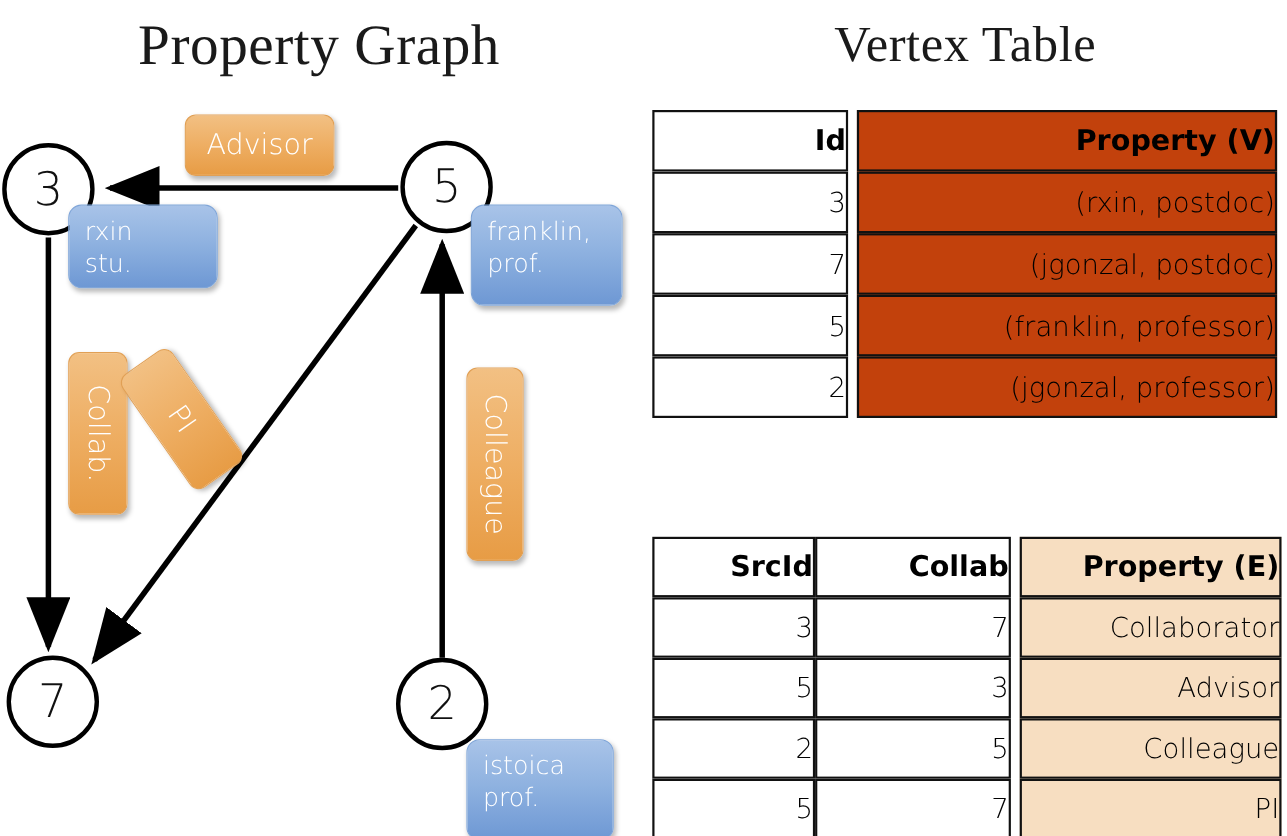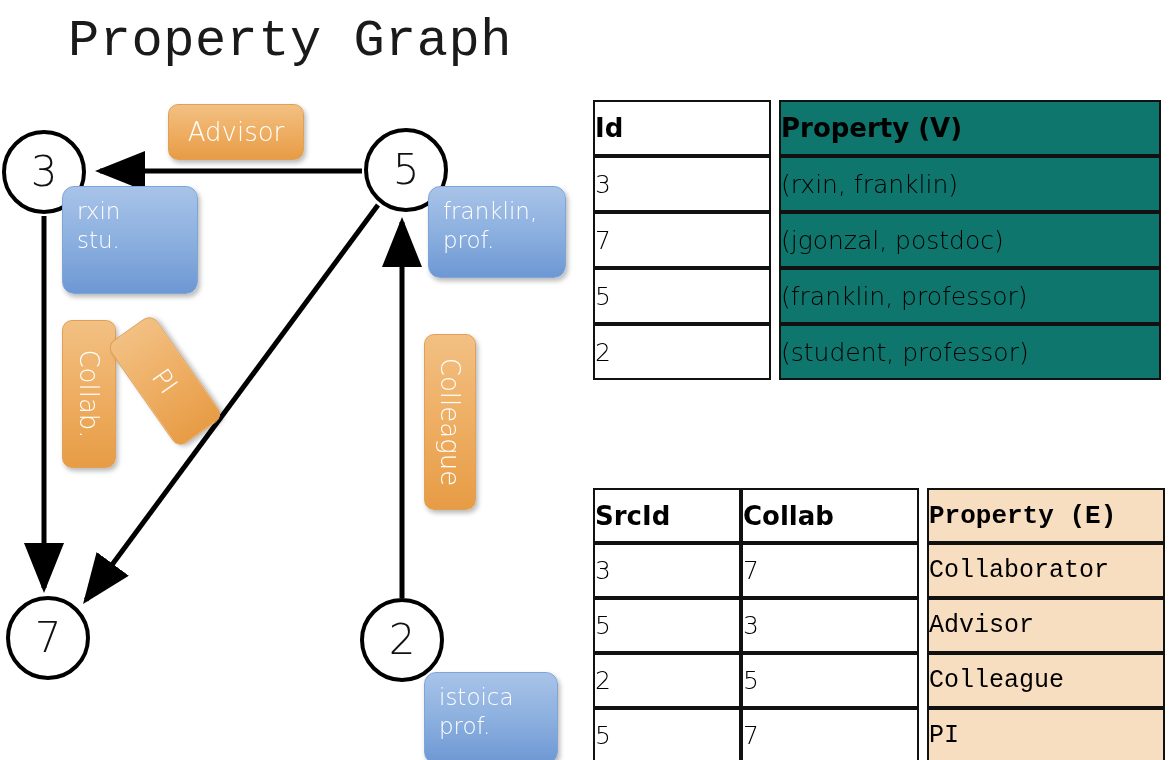--- a/index.html
+++ b/index.html
@@ -17,21 +17,21 @@
   }
   .stage {
     position: relative;
     width: 1170px;
     height: 760px;
   }
 
   
   .title {
     position: absolute;
-    font-family: Liberation Mono, monospace;
+    font-family: Liberation Serif, serif;
     font-weight: 300;
     color: #1a1a1a;
     letter-spacing: 0.5px;
     white-space: nowrap;
   }
   #title-property-graph {
     left: 0; top: 10px;
     width: 580px;
     text-align: center;
     font-size: 52px;
@@ -96,21 +96,21 @@
     color: #ffffff;
     font-family: "DejaVu Sans", sans-serif;
     font-weight: 300;
     font-size: 23px;
     line-height: 29px;
     padding: 10px 0 10px 14px;
     box-sizing: border-box;
     z-index: 4;
     white-space: pre-line;
   }
-  #prop-box-3 { left: 62px;  top: 186px; width: 136px; height: 108px; }
+  #prop-box-3 { left: 62px;  top: 186px; width: 136px; height: 76px; }
   #prop-box-5 { left: 428px; top: 186px; width: 138px; height: 92px; }
   #prop-box-7 { left: 62px;  top: 652px; width: 140px; height: 92px; }
   #prop-box-2 { left: 424px; top: 672px; width: 134px; height: 92px; }
 
   
   .edge-label {
     position: absolute;
     border-radius: 10px;
     background: linear-gradient(to bottom, #f2c083 0%, #eeae63 50%, #e79c45 100%);
     border: 1px solid #e1a055;
@@ -158,21 +158,21 @@
   
   .data-table {
     position: absolute;
     border-collapse: separate;
     border-spacing: 0;
     font-family: "DejaVu Sans", sans-serif;
     font-weight: 300;
   }
   .data-table td, .data-table th {
     border: 2px solid #111;
-    text-align: left;
+    text-align: right;
     font-weight: 300;
     font-size: 25px;
     line-height: 1;
     padding: 0;
     background: #ffffff;
     box-sizing: border-box;
     margin-top: 48px;
   }
   .data-table th {
     font-weight: bold;
@@ -181,27 +181,27 @@
   .gap-col {
     border: none !important;
     background: transparent !important;
     width: 8px;
     padding: 0 !important;
   }
 
   #vertex-table { left: 593px; top: 100px; }
   #vertex-table td, #vertex-table th { height: 56px; }
   #vertex-table .col-id   { width: 178px; }
-  #vertex-table .col-prop { width: 382px; background: #0f766e; }
+  #vertex-table .col-prop { width: 382px; background: #c2410c; }
 
   #edge-table { left: 593px; top: 488px; }
   #edge-table td, #edge-table th { height: 55px; }
   #edge-table .col-src  { width: 148px; }
   #edge-table .col-dst  { width: 178px; }
-  #edge-table .col-prop { width: 238px; background: #f7dec1; font-family: Liberation Mono, monospace; }
+  #edge-table .col-prop { width: 238px; background: #f7dec1; }
 </style>
 </head>
 <body>
 
 <div class="stage">
 
   <div id="graph-panel">
 
     <div class="title" id="title-property-graph">Property Graph</div>
 
@@ -248,49 +248,50 @@
       <span class="vtext">Collab.</span>
     </div>
     <div class="edge-label" id="edge-label-pi">
       <span class="vtext">PI</span>
     </div>
     <div class="edge-label" id="edge-label-colleague">
       <span class="vtext">Colleague</span>
     </div>
   </div>
 
+  <div class="title" id="title-vertex-table">Vertex Table</div>
 
   <table class="data-table" id="vertex-table">
     <thead>
       <tr>
         <th class="col-id">Id</th>
         <td class="gap-col"></td>
         <th class="col-prop">Property (V)</th>
       </tr>
     </thead>
     <tbody>
       <tr>
         <td class="col-id">3</td>
         <td class="gap-col"></td>
-        <td class="col-prop">(rxin, franklin)</td>
+        <td class="col-prop">(rxin, postdoc)</td>
       </tr>
       <tr>
         <td class="col-id">7</td>
         <td class="gap-col"></td>
         <td class="col-prop">(jgonzal, postdoc)</td>
       </tr>
       <tr>
         <td class="col-id">5</td>
         <td class="gap-col"></td>
         <td class="col-prop">(franklin, professor)</td>
       </tr>
       <tr>
         <td class="col-id">2</td>
         <td class="gap-col"></td>
-        <td class="col-prop">(student, professor)</td>
+        <td class="col-prop">(jgonzal, professor)</td>
       </tr>
     </tbody>
   </table>
 
 
   <table class="data-table" id="edge-table">
     <thead>
       <tr>
         <th class="col-src">SrcId</th>
         <th class="col-dst">Collab</th>

